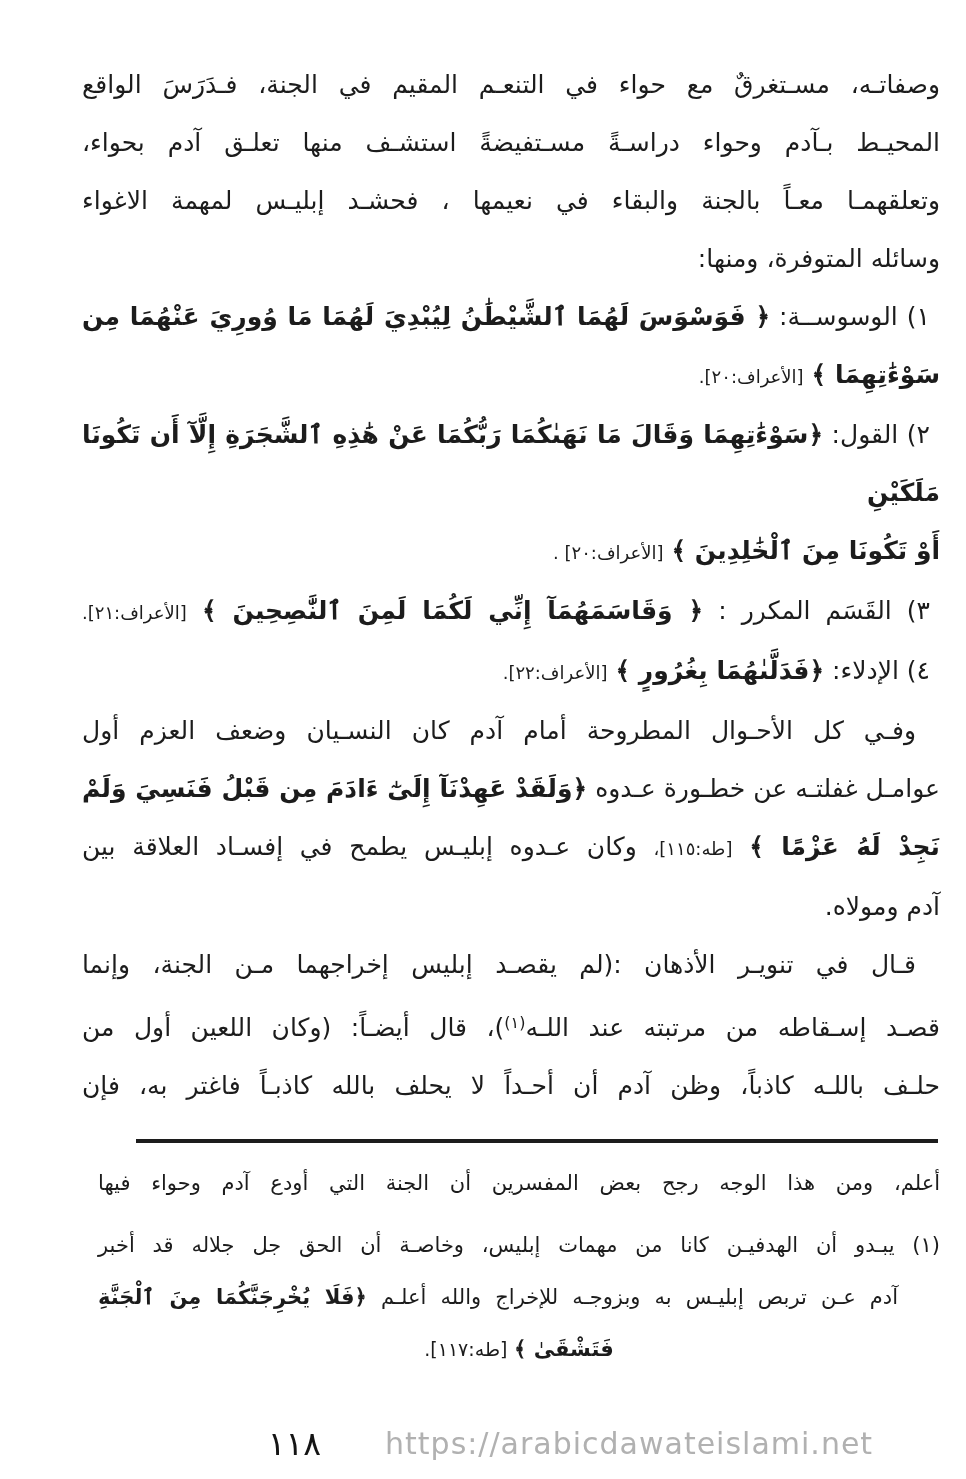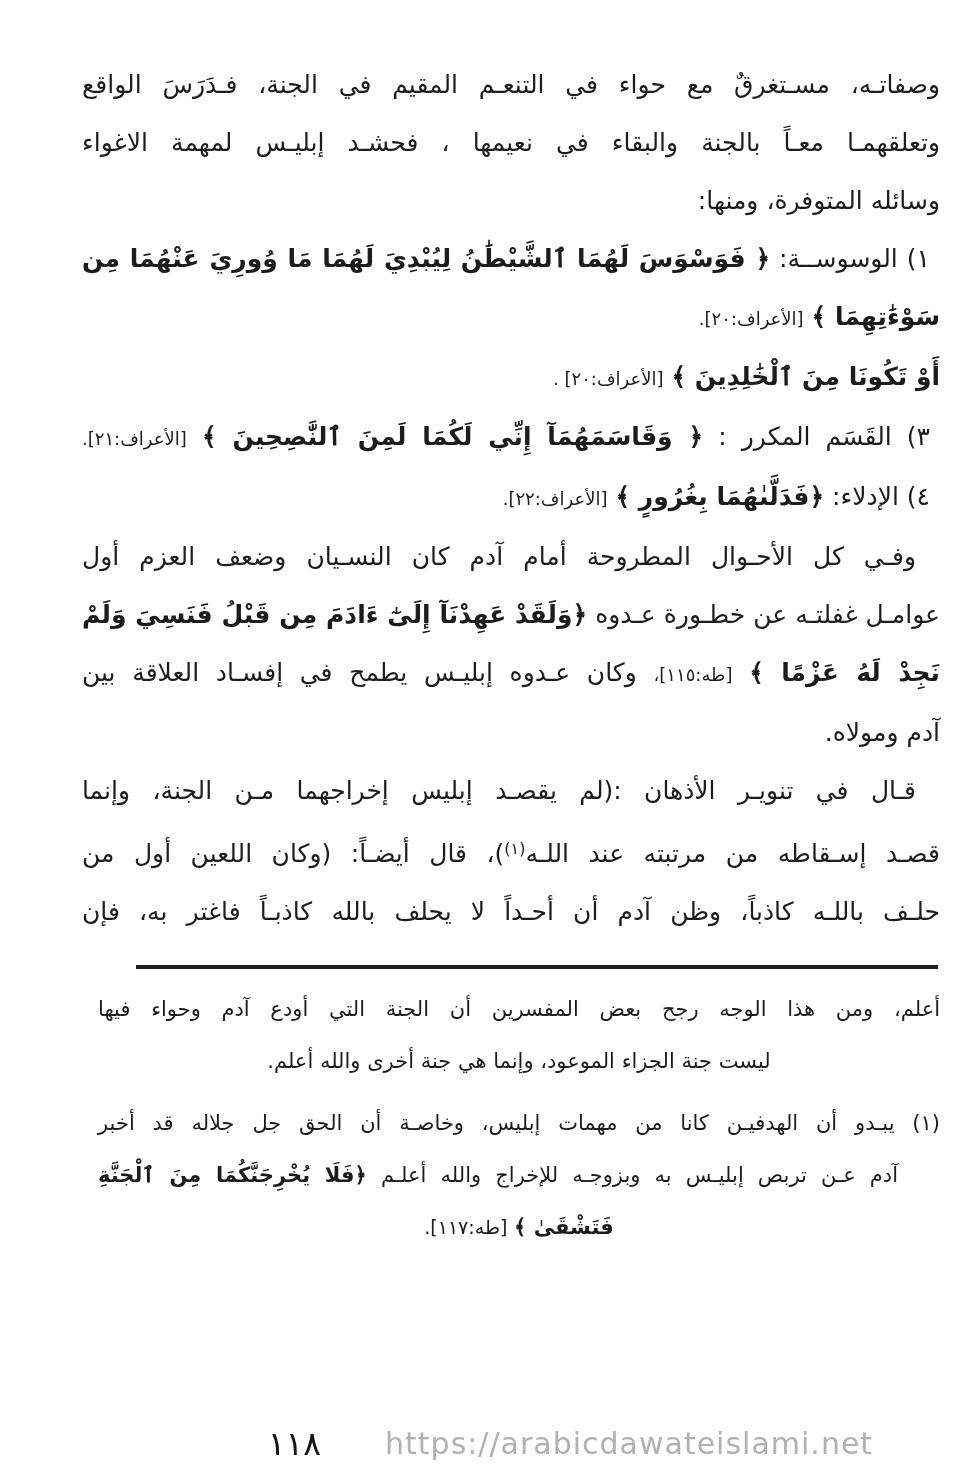--- a/index.html
+++ b/index.html
@@ -55,46 +55,47 @@
   .pagenum   { font-size:33px; color:#141414; }
   .watermark { font-size:30px; color:#b1b1b1; letter-spacing:1px;margin-left:36px; }
 </style>
 </head>
 <body>
 
 <div class="page">
   <div class="content">
 
     <div class="bline j">وصفاتـه، مسـتغرقٌ مع حواء في التنعـم المقيم في الجنة، فـدَرَسَ الواقع</div>
+    <div class="bline j">المحيـط بـآدم وحواء دراسـةً مسـتفيضةً استشـف منها تعلـق آدم بحواء،</div>
     <div class="bline j">وتعلقهمـا معـاً بالجنة والبقاء في نعيمها ، فحشـد إبليـس لمهمة الاغواء</div>
     <div class="bline start">وسائله المتوفرة، ومنها:</div>
 
     <div class="bline j indent-sm"><span>١) الوسوســة: </span><span class="verse">﴿ فَوَسْوَسَ لَهُمَا ٱلشَّيْطَٰنُ لِيُبْدِيَ لَهُمَا مَا وُورِيَ عَنْهُمَا مِن</span></div>
     <div class="bline start"><span class="verse">سَوْءَٰتِهِمَا ﴾</span> <span class="ref">[الأعراف:٢٠].</span></div>
 
+    <div class="bline j indent-sm"><span>٢) القول: </span><span class="verse">﴿سَوْءَٰتِهِمَا وَقَالَ مَا نَهَىٰكُمَا رَبُّكُمَا عَنْ هَٰذِهِ ٱلشَّجَرَةِ إِلَّآ أَن تَكُونَا مَلَكَيْنِ</span></div>
     <div class="bline start"><span class="verse">أَوْ تَكُونَا مِنَ ٱلْخَٰلِدِينَ ﴾</span> <span class="ref">[الأعراف:٢٠] .</span></div>
 
     <div class="bline j indent-sm"><span>٣) القَسَم المكرر : </span><span class="verse">﴿ وَقَاسَمَهُمَآ إِنِّي لَكُمَا لَمِنَ ٱلنَّٰصِحِينَ ﴾</span> <span class="ref">[الأعراف:٢١].</span></div>
 
     <div class="bline start indent-sm"><span>٤) الإدلاء: </span><span class="verse">﴿فَدَلَّىٰهُمَا بِغُرُورٍ ﴾</span> <span class="ref">[الأعراف:٢٢].</span></div>
 
     <div class="bline j indent">وفـي كل الأحـوال المطروحة أمام آدم كان النسـيان وضعف العزم أول</div>
     <div class="bline j"><span>عوامـل غفلتـه عن خطـورة عـدوه </span><span class="verse">﴿وَلَقَدْ عَهِدْنَآ إِلَىٰٓ ءَادَمَ مِن قَبْلُ فَنَسِيَ وَلَمْ</span></div>
     <div class="bline j"><span class="verse">نَجِدْ لَهُ عَزْمًا ﴾</span> <span class="ref">[طه:١١٥]،</span> <span>وكان عـدوه إبليـس يطمح في إفسـاد العلاقة بين</span></div>
     <div class="bline start">آدم ومولاه.</div>
 
     <div class="bline j indent">قـال في تنويـر الأذهان :(لم يقصـد إبليس إخراجهما مـن الجنة، وإنما</div>
     <div class="bline j"><span>قصـد إسـقاطه من مرتبته عند اللـه</span><span class="sup">(١)</span><span>)، قال أيضـاً: (وكان اللعين أول من</span></div>
     <div class="bline j">حلـف باللـه كاذباً، وظن آدم أن أحـداً لا يحلف بالله كاذبـاً فاغتر به، فإن</div>
 
     <div class="fn-rule"></div>
 
     <div class="fn">
       <div class="bline j">أعلم، ومن هذا الوجه رجح بعض المفسرين أن الجنة التي أودع آدم وحواء فيها</div>
-      <div class="bline center">ليست جنة الجزاء الموعود، وإنما هي جنة أخرى والله أعلم.</div>
 
       <div class="fn-block2">
         <div class="bline j"><span>(١)</span> <span>يبـدو أن الهدفيـن كانا من مهمات إبليس، وخاصـة أن الحق جل جلاله قد أخبر</span></div>
         <div class="bline j hang"><span>آدم عـن تربص إبليـس به وبزوجـه للإخراج والله أعلـم </span><span class="verse">﴿فَلَا يُخْرِجَنَّكُمَا مِنَ ٱلْجَنَّةِ</span></div>
         <div class="bline center"><span class="verse">فَتَشْقَىٰ ﴾</span> <span class="ref">[طه:١١٧].</span></div>
       </div>
     </div>
 
   </div>
 

